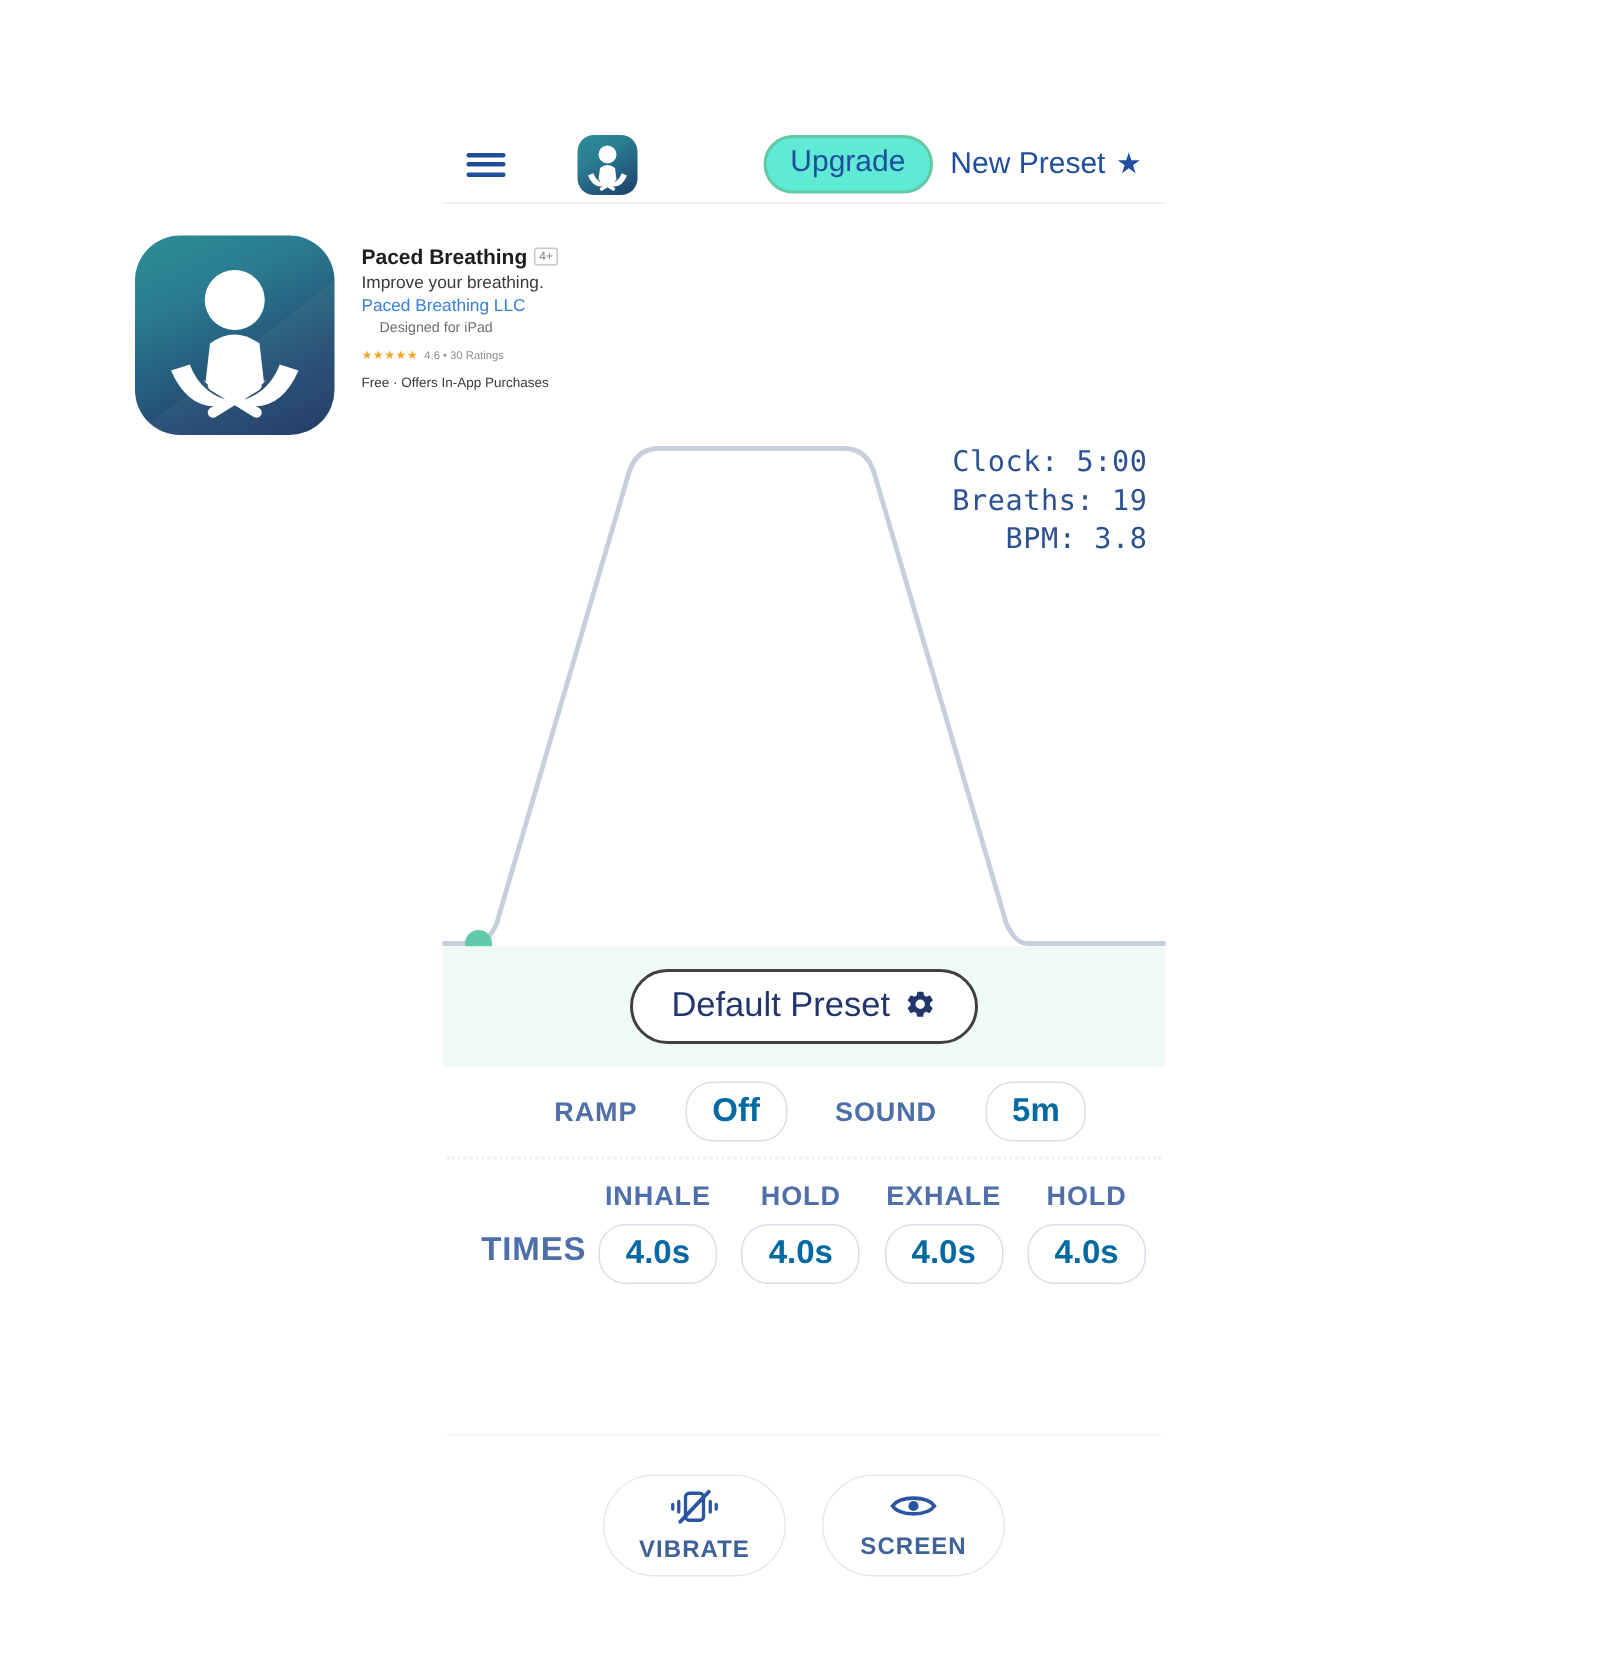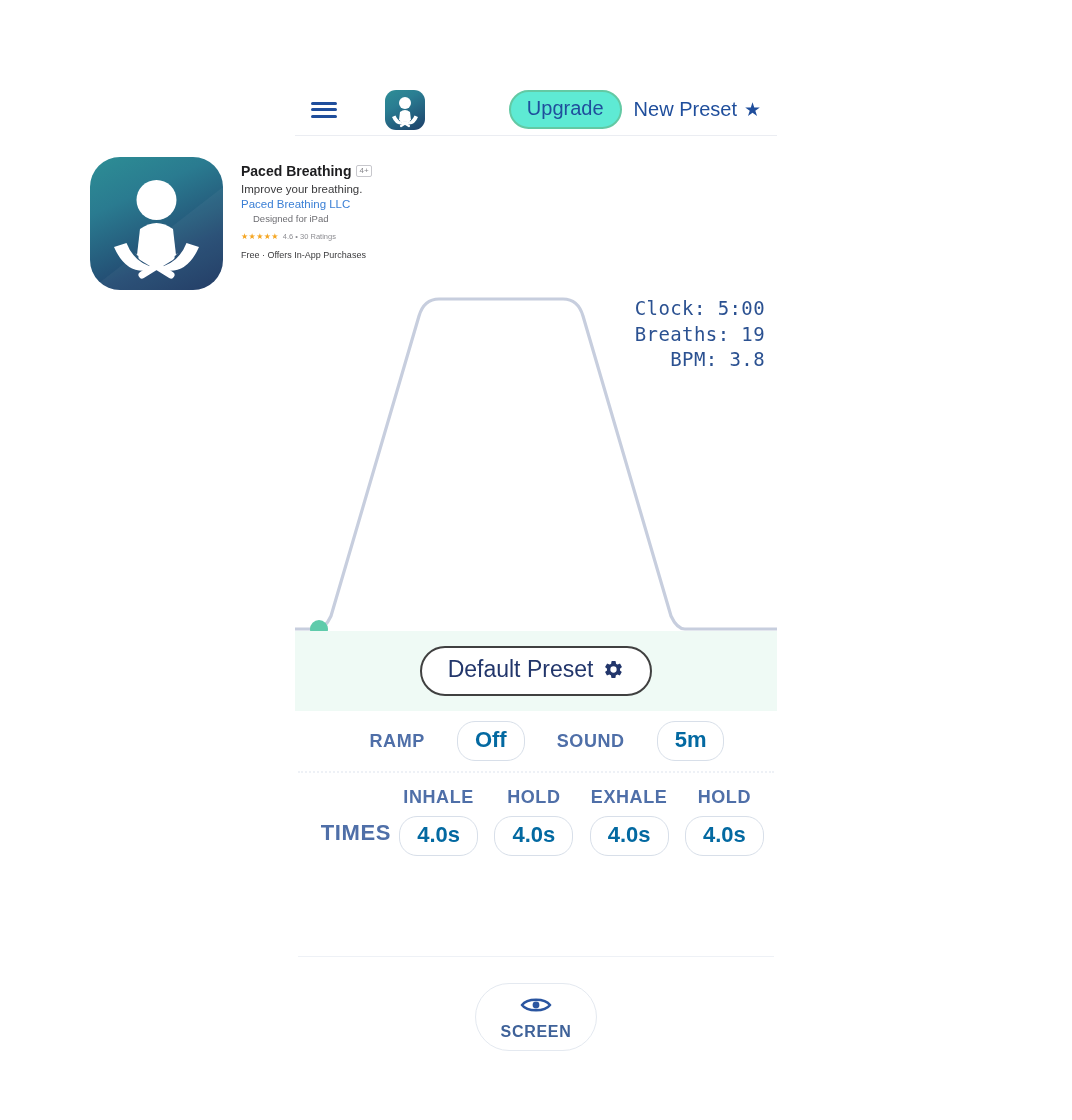--- a/index.html
+++ b/index.html
@@ -442,20 +442,31 @@
         </div>
       <div class="cell">
           <span class="value-pill">4.0s</span>
         </div>
     </div>
 
     <div class="divider-solid"></div>
 
     <div class="toggles">
 
+      <div class="toggle-btn">
+        <span>
+          <svg width="34" height="25" viewBox="0 0 34 25" fill="none" stroke="#2a55a0" stroke-width="2.2" stroke-linecap="round">
+            <rect x="11" y="3.5" width="12" height="18" rx="2.4"></rect>
+            <path d="M6.5 9 L6.5 16 M2.5 11 L2.5 14"></path>
+            <path d="M27.5 9 L27.5 16 M31.5 11 L31.5 14"></path>
+            <path d="M7.5 22.5 L26.5 2.5" stroke-width="2.6"></path>
+          </svg>
+        </span>
+        <span class="t-label">VIBRATE</span>
+      </div>
 
       <div class="toggle-btn">
         <span>
           <svg width="34" height="22" viewBox="0 0 34 22" fill="none" stroke="#2a55a0" stroke-width="2.4">
             <path d="M3 11 C8 4 26 4 31 11 C26 18 8 18 3 11 Z"></path>
             <circle cx="17" cy="11" r="3.4" fill="#2a55a0" stroke="none"></circle>
           </svg>
         </span>
         <span class="t-label">SCREEN</span>
       </div>

